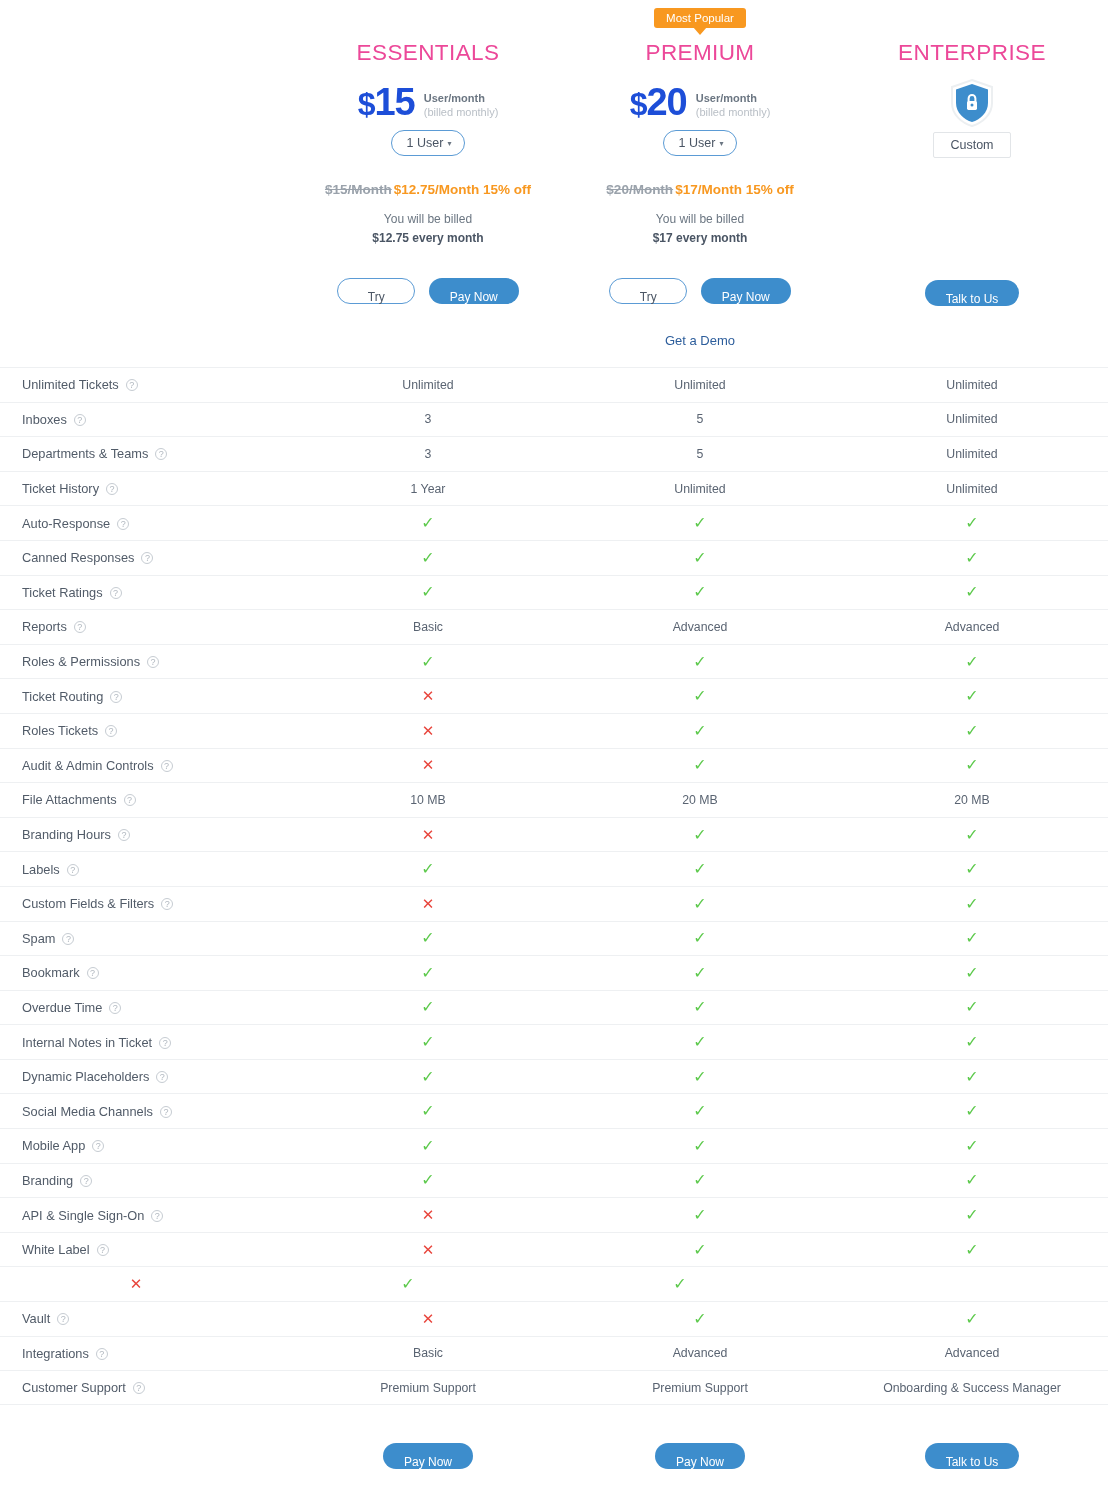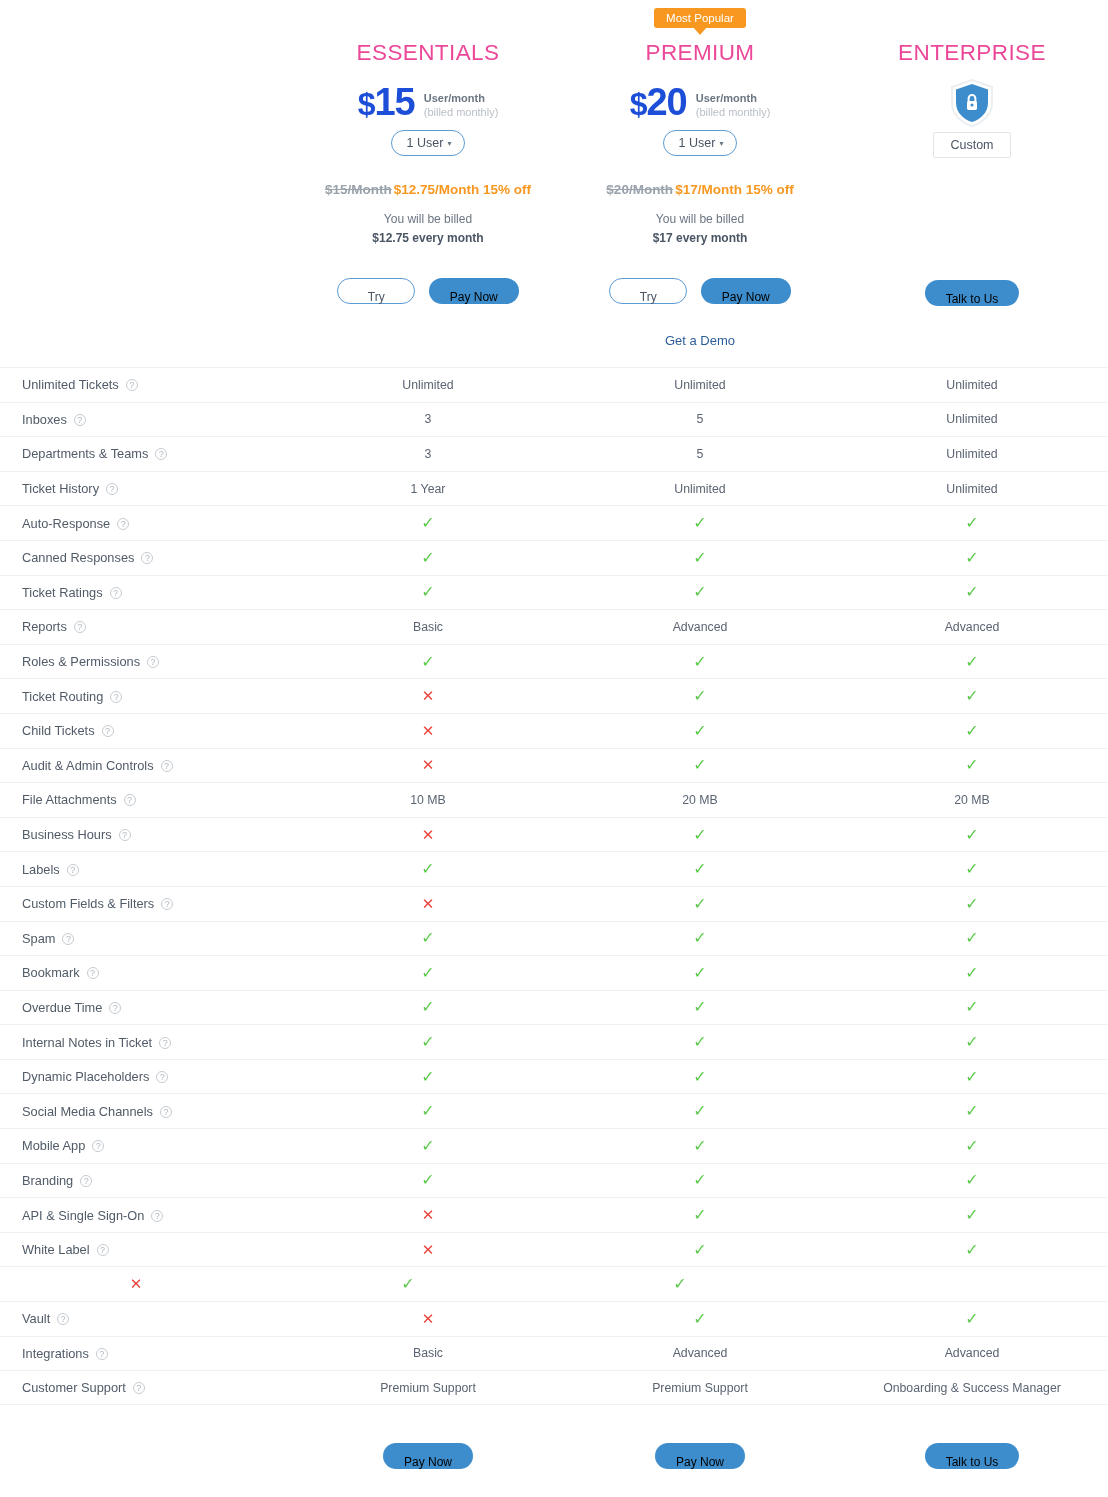--- a/index.html
+++ b/index.html
@@ -110,21 +110,21 @@
     font-size: 12px;
     border-radius: 20px;
     padding: 0 20px;
     line-height: 36px;
     height: 26px;
     cursor: pointer;
     border: 1px solid transparent;
     font-family: "Liberation Sans", sans-serif;
   }
   .btn-outline { background: #fff; border: 1px solid #5b9bd5; color: #4a5564; min-width: 78px; }
-  .btn-primary { background: #3d8dcc; color: #000000; min-width: 90px; }
+  .btn-primary { background: #3d8dcc; color: #ffffff; min-width: 90px; }
   .btn + .btn { margin-left: 9px; }
 
   .demo-link {
     margin-top: 15px;
     font-size: 13px;
     color: #2c5d9b;
     height: 18px;
     cursor: pointer;
   }
 
@@ -305,39 +305,39 @@
         <div class="fval"><span class="mark-yes">✓</span></div>
         <div class="fval"><span class="mark-yes">✓</span></div>
       </div>
       <div class="frow">
         <div class="fname"><span>Ticket Routing</span><span class="q">?</span></div>
         <div class="fval"><span class="mark-no">✕</span></div>
         <div class="fval"><span class="mark-yes">✓</span></div>
         <div class="fval"><span class="mark-yes">✓</span></div>
       </div>
       <div class="frow">
-        <div class="fname"><span>Child Tickets</span><span class="q">?</span></div>
+        <div class="fname"><span>Roles Tickets</span><span class="q">?</span></div>
         <div class="fval"><span class="mark-no">✕</span></div>
         <div class="fval"><span class="mark-yes">✓</span></div>
         <div class="fval"><span class="mark-yes">✓</span></div>
       </div>
       <div class="frow">
         <div class="fname"><span>Audit &amp; Admin Controls</span><span class="q">?</span></div>
         <div class="fval"><span class="mark-no">✕</span></div>
         <div class="fval"><span class="mark-yes">✓</span></div>
         <div class="fval"><span class="mark-yes">✓</span></div>
       </div>
       <div class="frow">
         <div class="fname"><span>File Attachments</span><span class="q">?</span></div>
         <div class="fval"><span>10 MB</span></div>
         <div class="fval"><span>20 MB</span></div>
         <div class="fval"><span>20 MB</span></div>
       </div>
       <div class="frow">
-        <div class="fname"><span>Business Hours</span><span class="q">?</span></div>
+        <div class="fname"><span>Branding Hours</span><span class="q">?</span></div>
         <div class="fval"><span class="mark-no">✕</span></div>
         <div class="fval"><span class="mark-yes">✓</span></div>
         <div class="fval"><span class="mark-yes">✓</span></div>
       </div>
       <div class="frow">
         <div class="fname"><span>Labels</span><span class="q">?</span></div>
         <div class="fval"><span class="mark-yes">✓</span></div>
         <div class="fval"><span class="mark-yes">✓</span></div>
         <div class="fval"><span class="mark-yes">✓</span></div>
       </div>

